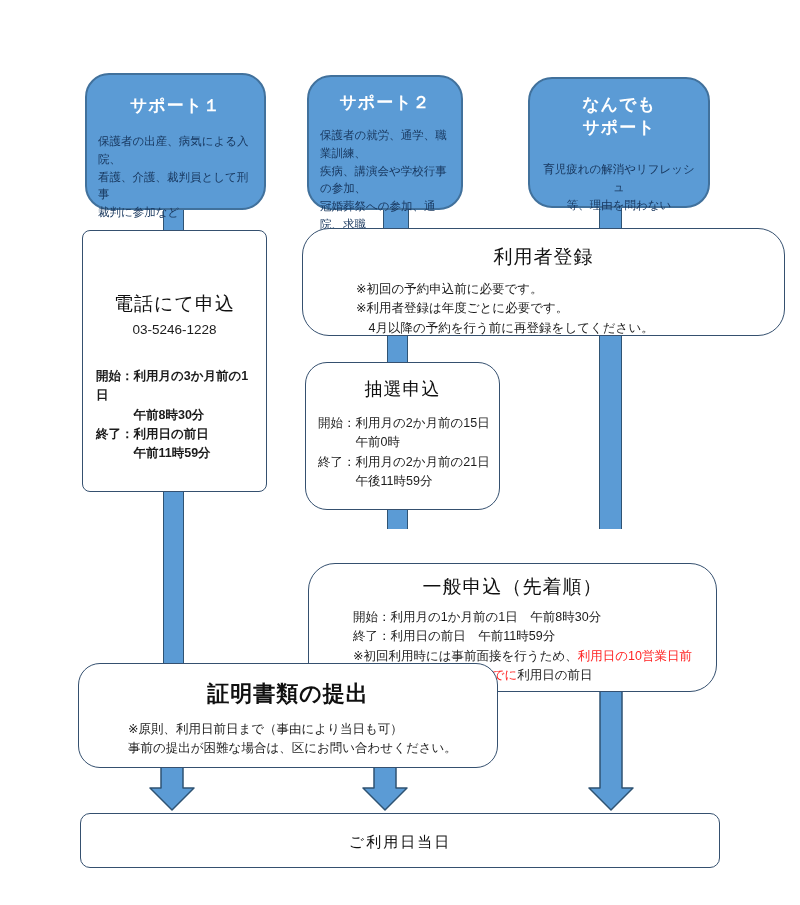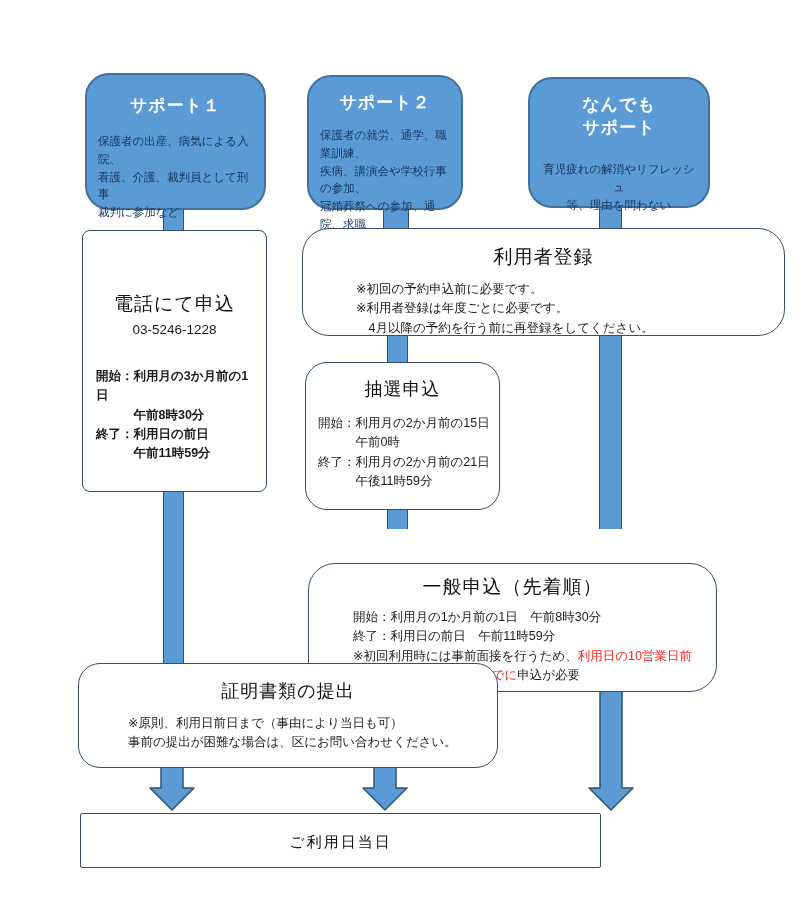--- a/index.html
+++ b/index.html
@@ -118,26 +118,26 @@
 　　　午前0時
 終了：利用月の2か月前の21日
 　　　午後11時59分</div>
   </div>
 
   <div class="wbox" style="left:308px;top:543px;width:409px;height:129px;border-radius:27px;margin-top:20px;">
     <div class="wbox-title" style="margin-top:10px;">一般申込（先着順）</div>
     <div class="wbox-text" style="margin:8px 12px 0 44px;"><span>開始：利用月の1か月前の1日　午前8時30分</span>
 <span>終了：利用日の前日　午前11時59分</span>
 <span>※初回利用時には事前面接を行うため、</span><span class="red">利用日の10営業日前
-（土日を除いた日数）までに</span><span>申込が必要</span></div>
+（土日を除いた日数）までに</span><span>利用日の前日</span></div>
   </div>
 
   <div class="wbox" style="left:78px;top:663px;width:420px;height:105px;border-radius:22px;">
-    <div class="wbox-title" style="margin-top:15px;font-size:18px;">証明書類の提出</div>
+    <div class="wbox-title" style="margin-top:15px;font-size:22px;font-weight:bold;">証明書類の提出</div>
     <div class="wbox-text" style="margin:11px 10px 0 49px;">※原則、利用日前日まで（事由により当日も可）
 事前の提出が困難な場合は、区にお問い合わせください。</div>
   </div>
 
-  <div class="wbox" style="left:80px;top:813px;width:521px;height:55px;border-radius:2px;">
+  <div class="wbox" style="left:80px;top:813px;width:640px;height:55px;border-radius:10px;">
     <div class="wbox-title" style="font-size:15px;line-height:55px;letter-spacing:2px;">ご利用日当日</div>
   </div>
 
 </div>
 
 </body></html>

